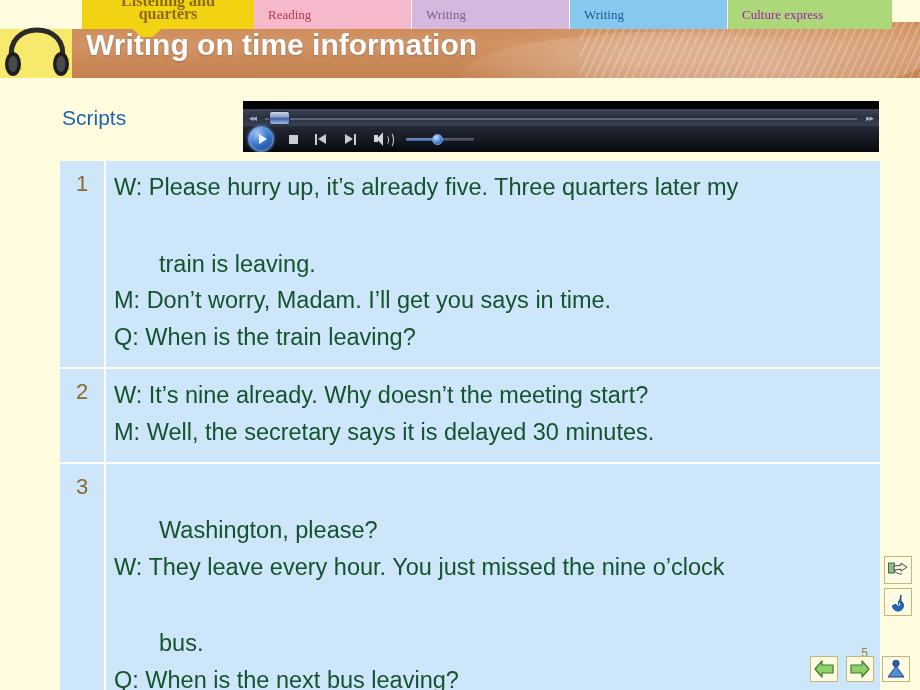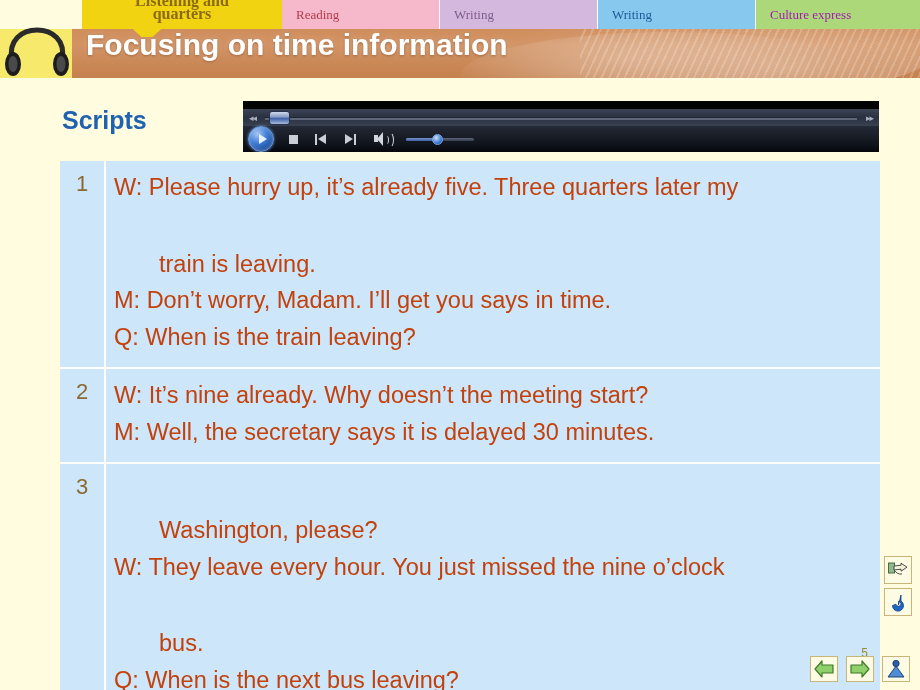--- a/index.html
+++ b/index.html
@@ -34,21 +34,21 @@
     box-sizing: border-box;
     display: flex;
     align-items: center;
     font-size: 13px;
     font-family: "Liberation Serif", serif;
     padding-left: 14px;
     white-space: nowrap;
     border-right: 1px solid #ffffff;
   }
   .tab-active {
-    width: 200px;
+    width: 172px;
     background: #F2D311;
     color: #8A6A12;
     font-weight: bold;
     font-size: 16px;
     font-family: "Liberation Serif", serif;
     justify-content: center;
     padding-left: 0;
     text-align: center;
     line-height: 1.0;
     position: relative;
@@ -138,22 +138,22 @@
     position: absolute;
     left: 2px; top: 26px;
     width: 70px; height: 52px;
     z-index: 7;
   }
 
   
   .scripts-title {
     position: absolute;
     left: 62px; top: 106px;
-    font-size: 25px;
-    font-weight: bold;
+    font-size: 21px;
+    font-weight: normal;
     color: #1F62B0;
     font-family: "Liberation Sans", sans-serif;
   }
 
   
   .player {
     position: absolute;
     left: 243px; top: 101px;
     width: 636px; height: 51px;
     background: #030303;
@@ -294,21 +294,21 @@
     color: #8A6A32;
     border-right: 2px solid #FFFFFF;
     font-family: "Liberation Sans", sans-serif;
   }
   .stext {
     flex: 1;
     box-sizing: border-box;
     padding: 8px 8px 12px 8px;
     font-size: 23.5px;
     line-height: 36.5px;
-    color: #c2410c;
+    color: #14532d;
     font-family: "Liberation Sans", sans-serif;
   }
   .stext .ln { white-space: pre-wrap; }
   .stext .cont { padding-left: 45px; margin-top: 40px; }
 
   
   .side-icons {
     position: absolute;
     right: 8px; top: 556px;
     width: 28px;
@@ -378,21 +378,21 @@
     <span>Culture express</span>
   </div>
 </div>
 
 <div class="banner-wrap">
   <div class="banner-left-yellow"></div>
   <div class="banner">
     <div class="banner-swoosh"></div>
     <div class="banner-stripes"></div>
     <div class="banner-swoosh2"></div>
-    <div class="banner-title">Focusing on time information</div>
+    <div class="banner-title">Writing on time information</div>
   </div>
   <div class="tab-notch"></div>
 </div>
 
 <svg class="headphones" viewBox="0 0 70 52">
   <path d="M10 34 C6 14, 20 4, 35 4 C50 4, 64 14, 60 34" stroke="#2a2a2a" stroke-width="5" fill="none" stroke-linecap="round"></path>
   <ellipse cx="11" cy="38" rx="8" ry="12" fill="#1d1d1d"></ellipse>
   <ellipse cx="11" cy="38" rx="4.5" ry="8" fill="#4a4a4a"></ellipse>
   <ellipse cx="59" cy="38" rx="8" ry="12" fill="#1d1d1d"></ellipse>
   <ellipse cx="59" cy="38" rx="4.5" ry="8" fill="#4a4a4a"></ellipse>

